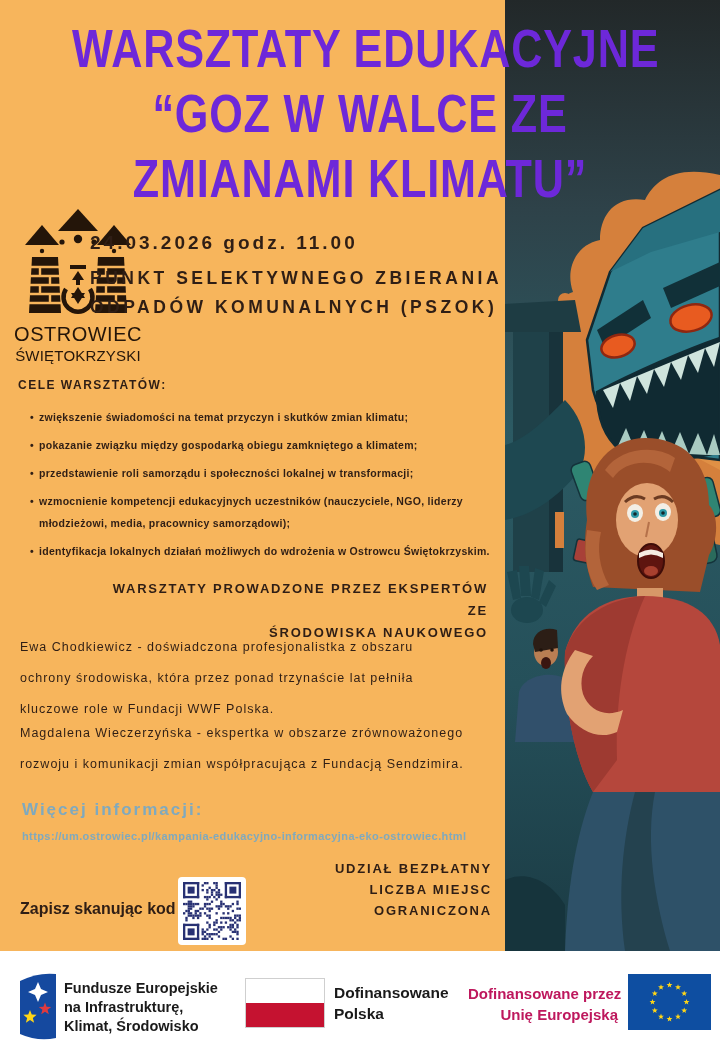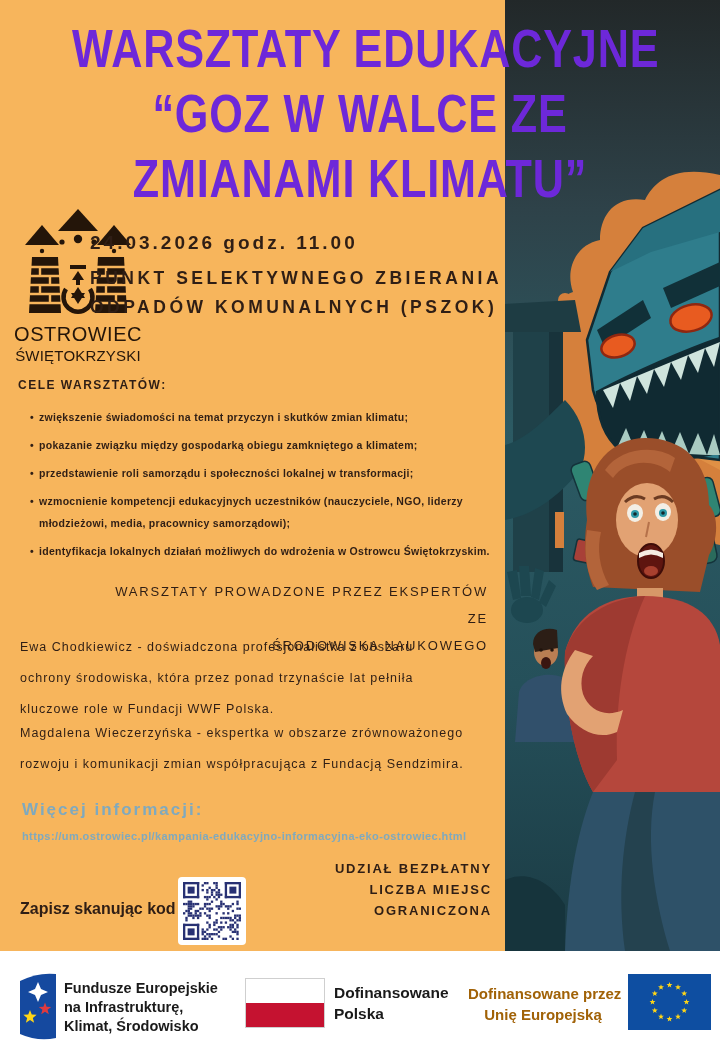--- a/index.html
+++ b/index.html
@@ -24,21 +24,21 @@
   .event-line{font-size:17.5px;font-weight:700;letter-spacing:3.5px;line-height:29px;white-space:nowrap;}
 
   
   .goals{position:absolute;left:18px;top:378px;width:475px;color:#2F1E15;z-index:4;}
   .goals-heading{font-size:12px;font-weight:700;letter-spacing:1.5px;margin-bottom:14px;}
   ul.goals-list{list-style:none;margin:0;padding:0 0 0 12px;}
   li.goal{position:relative;font-size:10.5px;font-weight:700;letter-spacing:.3px;line-height:22px;margin-bottom:6px;padding-left:9px;max-width:455px;}
   li.goal::before{content:"•";position:absolute;left:0;top:0;}
 
   
-  .experts-heading{position:absolute;left:90px;top:578px;width:398px;text-align:right;color:#2F1E15;font-size:13px;font-weight:400;letter-spacing:1.8px;line-height:27px;z-index:4;}
+  .experts-heading{position:absolute;left:90px;top:578px;width:398px;text-align:right;color:#2F1E15;font-size:13px;font-weight:700;letter-spacing:1.8px;line-height:22px;z-index:4;}
   .bio{position:absolute;left:20px;width:445px;color:#2F1E15;font-size:12.5px;font-weight:500;letter-spacing:1px;line-height:31px;z-index:4;}
   .bio-1{top:632px;}
   .bio-2{top:718px;}
 
   
   .more-info{position:absolute;left:22px;top:800px;width:470px;color:#7FA9BE;z-index:4;}
   .more-info-label{font-size:17px;font-weight:700;letter-spacing:2px;margin-bottom:10px;}
   .more-info-url{font-size:11px;font-weight:700;letter-spacing:.4px;}
 
   
@@ -52,21 +52,21 @@
   .footer{position:absolute;left:0;top:951px;width:720px;height:99px;background:#ffffff;z-index:6;}
   .fe-group{position:absolute;left:18px;top:21px;}
   .fe-flag{position:absolute;left:0;top:0;}
   .fe-text{position:absolute;left:46px;top:7px;color:#1A1A1A;font-size:14.5px;font-weight:700;line-height:19px;white-space:nowrap;}
   .pl-group{position:absolute;left:245px;top:27px;}
   .pl-flag{position:absolute;left:0;top:0;width:80px;height:50px;border:1px solid #CFCFCF;box-sizing:border-box;}
   .pl-flag .white{height:50%;background:#ffffff;}
   .pl-flag .red{height:50%;background:#C51230;}
   .pl-text{position:absolute;left:89px;top:4px;color:#1A1A1A;font-size:15.5px;font-weight:700;line-height:21px;white-space:nowrap;}
   .eu-group{position:absolute;left:468px;top:27px;}
-  .eu-text{position:absolute;left:0;top:5px;width:150px;text-align:center;color:#a16207;font-size:15px;font-weight:700;line-height:21px;white-space:nowrap;}
+  .eu-text{position:absolute;left:0;top:5px;width:150px;text-align:right;color:#be185d;font-size:15px;font-weight:700;line-height:21px;white-space:nowrap;}
   .eu-flag{position:absolute;left:160px;top:-4px;}
 </style>
 </head>
 <body>
 
 <div class="poster">
 
   <div class="art-panel">
     <svg width="215" height="951" viewBox="0 0 215 951">
       <defs>

